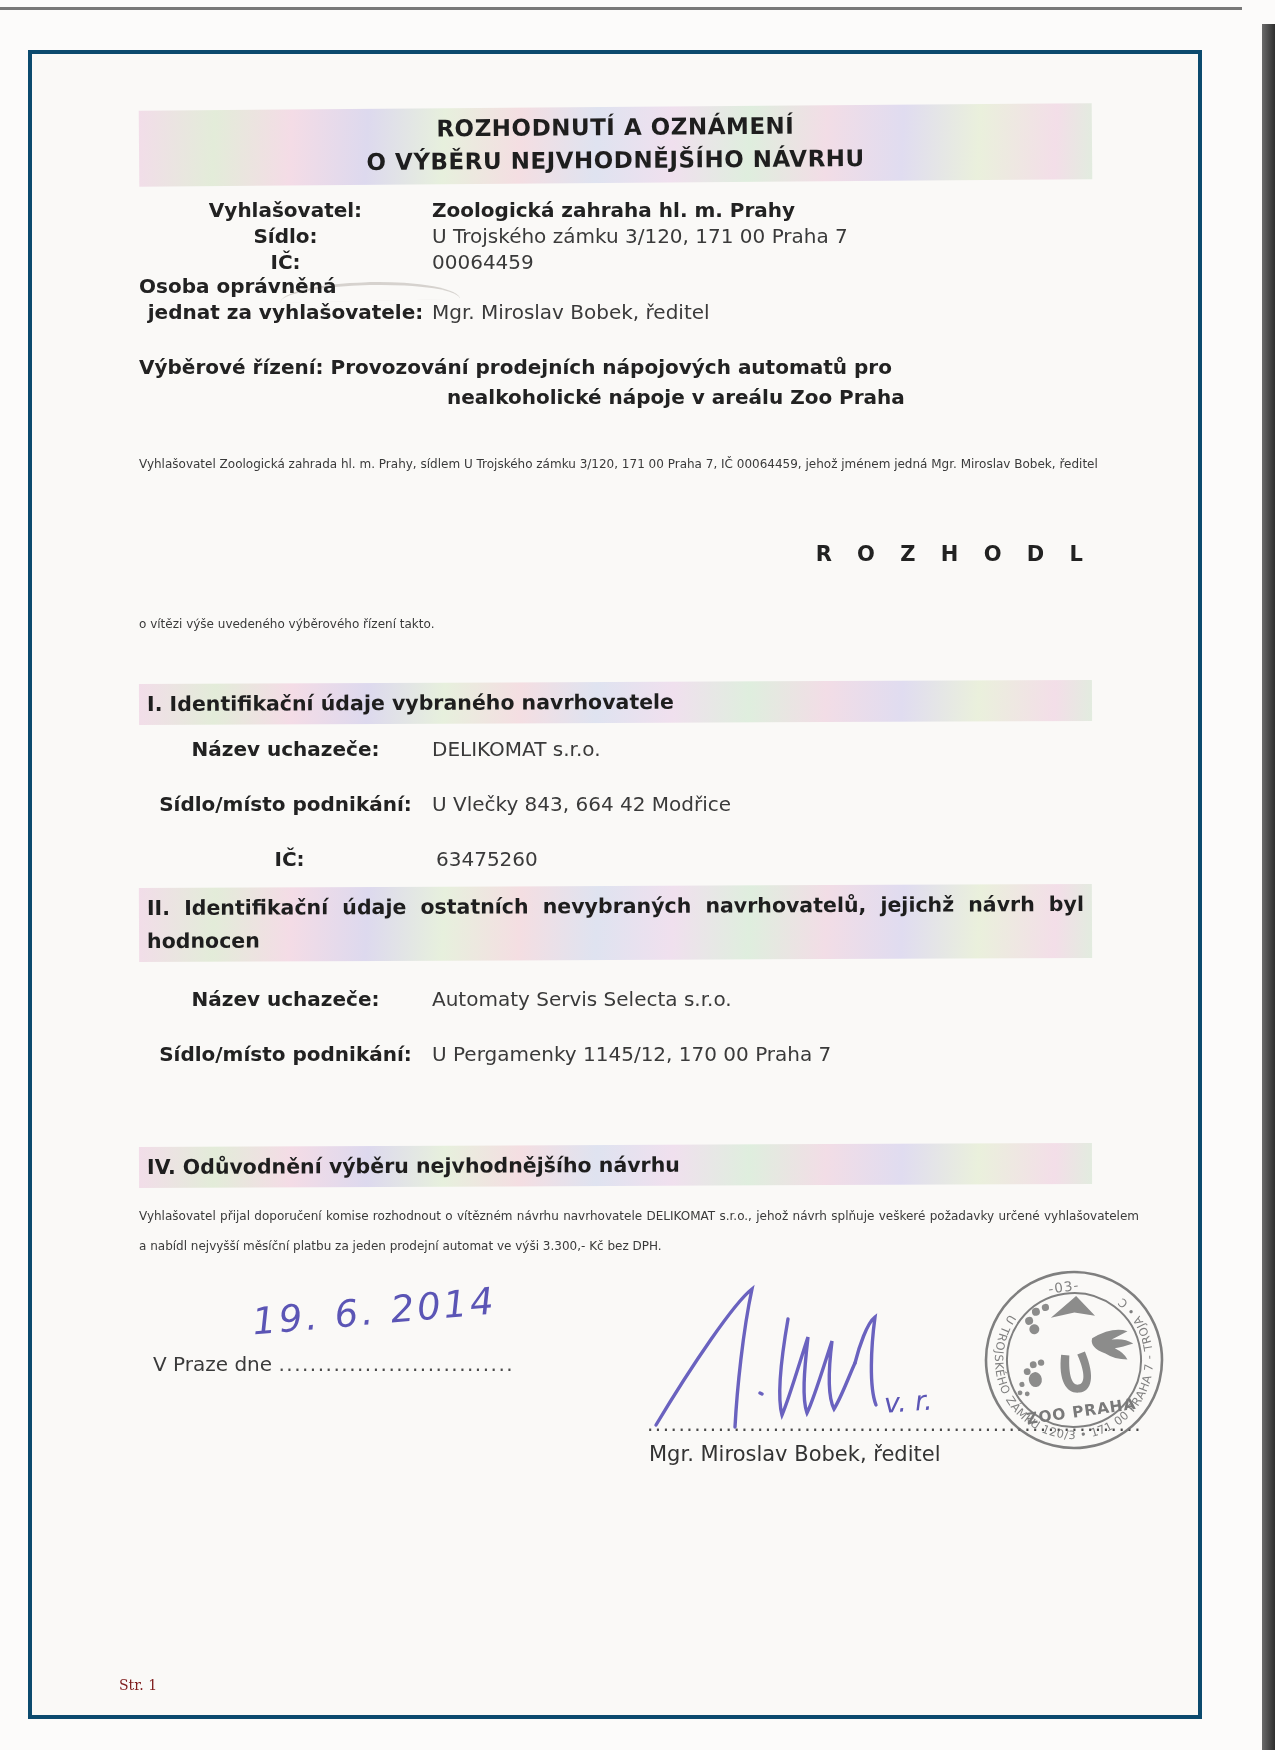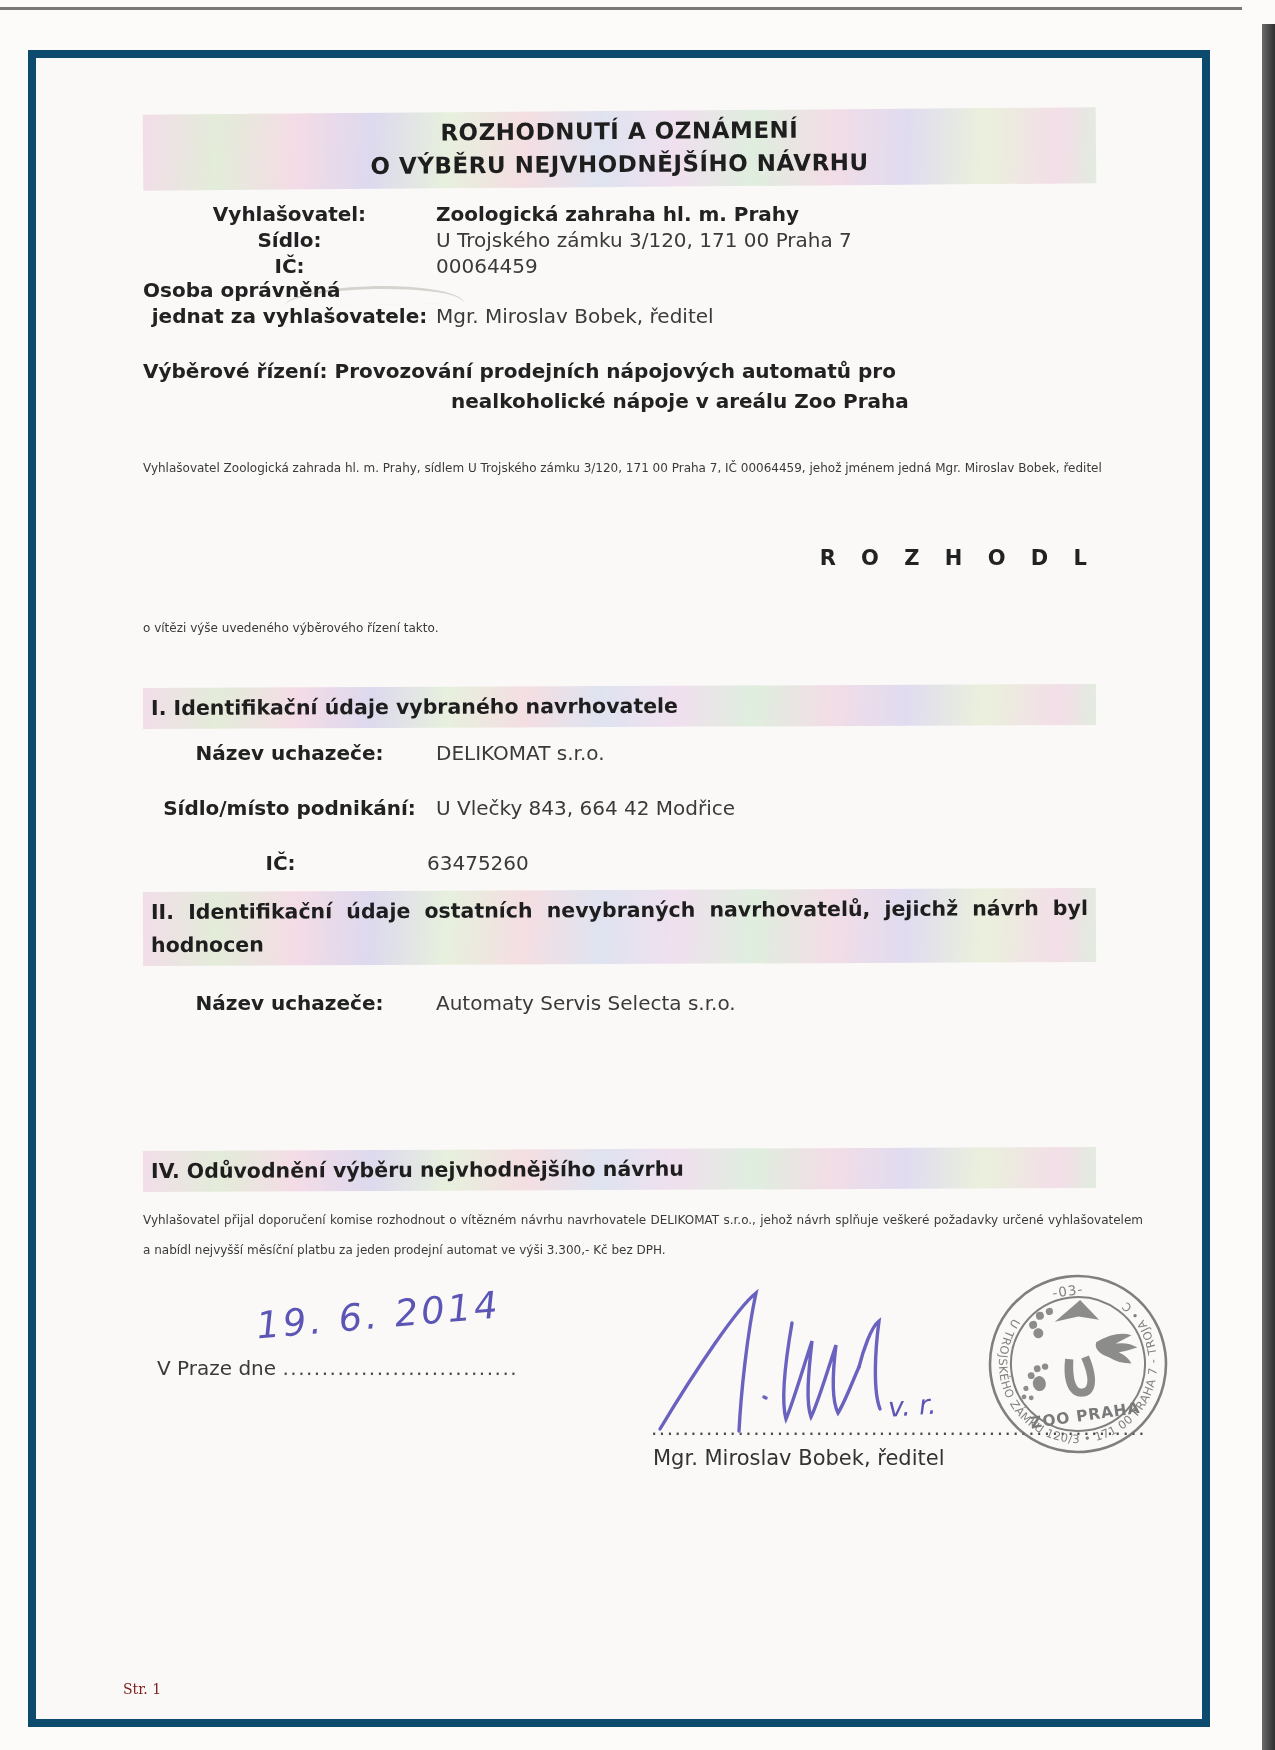--- a/index.html
+++ b/index.html
@@ -1,21 +1,21 @@
 <!DOCTYPE html>
 <html><head>
 <meta charset="utf-8">
 <style>
   html,body{margin:0;padding:0;background:#e8e8e6;}
   .scan{position:relative;width:1275px;height:1750px;background:#fcfbfa;overflow:hidden;
         font-family:"DejaVu Sans",sans-serif;color:#3a3a3a;}
   .scan-top-line{position:absolute;left:0;top:7px;width:1242px;height:3px;background:#4c4c4c;opacity:.75;}
   .scan-right-strip{position:absolute;right:0;top:24px;width:13px;height:1726px;background:linear-gradient(90deg,#6b6b6b,#2e2e2e);}
   .page{position:absolute;left:28px;top:50px;width:1166px;height:1661px;background:#faf9f7;
-        border:8px solid #0c4a6e;}
+        border:4px solid #0c4a6e;}
   .abs{position:absolute;}
   .band{background:linear-gradient(93deg,#f2dde9 0%,#e3ecd9 8%,#f4dce6 16%,#ddd9ee 24%,#e7f0dd 32%,
         #f4dee2 40%,#dfe3f0 48%,#f0e0ee 56%,#dfeede 64%,#f2dde6 72%,#e0dcf0 80%,#eaf0dc 88%,#f3dee8 96%,#e2ecdf 100%);
         color:#1e1e1e;font-weight:bold;}
   .title-band{left:107px;top:53px;width:953px;padding:4px 0 6px 0;text-align:center;
         font-size:23px;line-height:33px;transform:rotate(-0.45deg);letter-spacing:.5px;}
   .row-label{font-weight:bold;color:#222;text-align:center;}
   .fld{font-size:20px;white-space:nowrap;}
   .fld .val{color:#3a3a3a;}
   .heading-band{left:107px;width:937px;padding:4px 8px;font-size:20.5px;line-height:33px;transform:rotate(-0.25deg);}
@@ -68,27 +68,30 @@
     <div class="abs decision-word" style="top:488px;">R O Z H O D L</div>
     <div class="abs para" style="left:107px;top:557px;width:1003px;">o vítězi výše uvedeného výběrového řízení takto.</div>
 
     <div class="abs band heading-band" style="top:628px;">I. Identifikační údaje vybraného navrhovatele</div>
     <div class="abs fld" style="left:107px;top:683px;">
       <span class="row-label" style="display:inline-block;width:293px;">Název uchazeče:</span><span class="val">DELIKOMAT s.r.o.</span>
     </div>
     <div class="abs fld" style="left:107px;top:738px;">
       <span class="row-label" style="display:inline-block;width:293px;">Sídlo/místo podnikání:</span><span class="val">U Vlečky 843, 664 42 Modřice</span>
     </div>
-    <div class="abs fld" style="left:98px;top:793px;">
+    <div class="abs fld" style="left:111px;top:793px;">
       <span class="row-label" style="display:inline-block;width:293px;">IČ:</span><span class="val">63475260</span>
     </div>
 
     <div class="abs band heading-band" style="top:832px;text-align:justify;">II. Identifikační údaje ostatních nevybraných navrhovatelů, jejichž návrh byl hodnocen</div>
     <div class="abs fld" style="left:107px;top:933px;">
       <span class="row-label" style="display:inline-block;width:293px;">Název uchazeče:</span><span class="val">Automaty Servis Selecta s.r.o.</span>
+    </div>
+    <div class="abs fld" style="left:107px;top:988px;">
+      <span class="row-label" style="display:inline-block;width:293px;">Sídlo/místo podnikání:</span><span class="val">U Pergamenky 1145/12, 170 00 Praha 7</span>
     </div>
     <div class="abs fld" style="left:107px;top:1096px;">
       <span class="row-label" style="display:inline-block;width:293px;">IČ:</span><span class="val">26443881</span>
     </div>
 
     <div class="abs band heading-band" style="top:1091px;">IV. Odůvodnění výběru nejvhodnějšího návrhu</div>
     <div class="abs para" style="left:107px;top:1147px;width:1000px;line-height:30px;">Vyhlašovatel přijal doporučení komise rozhodnout o vítězném návrhu navrhovatele DELIKOMAT s.r.o., jehož návrh splňuje veškeré požadavky určené vyhlašovatelem a nabídl nejvyšší měsíční platbu za jeden prodejní automat ve výši 3.300,- Kč bez DPH.</div>
 
     <div class="abs handwriting" style="left:220px;top:1236px;font-size:37px;transform:rotate(-5deg);letter-spacing:3px;">19. 6. 2014</div>
     <div class="abs fld" style="left:121px;top:1298px;">

